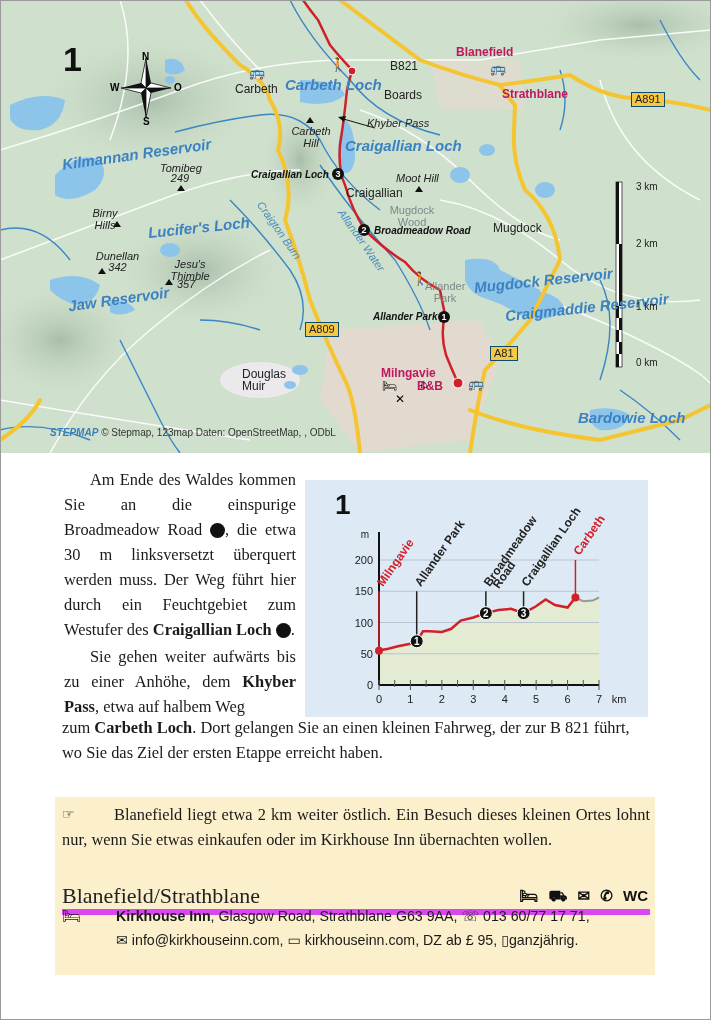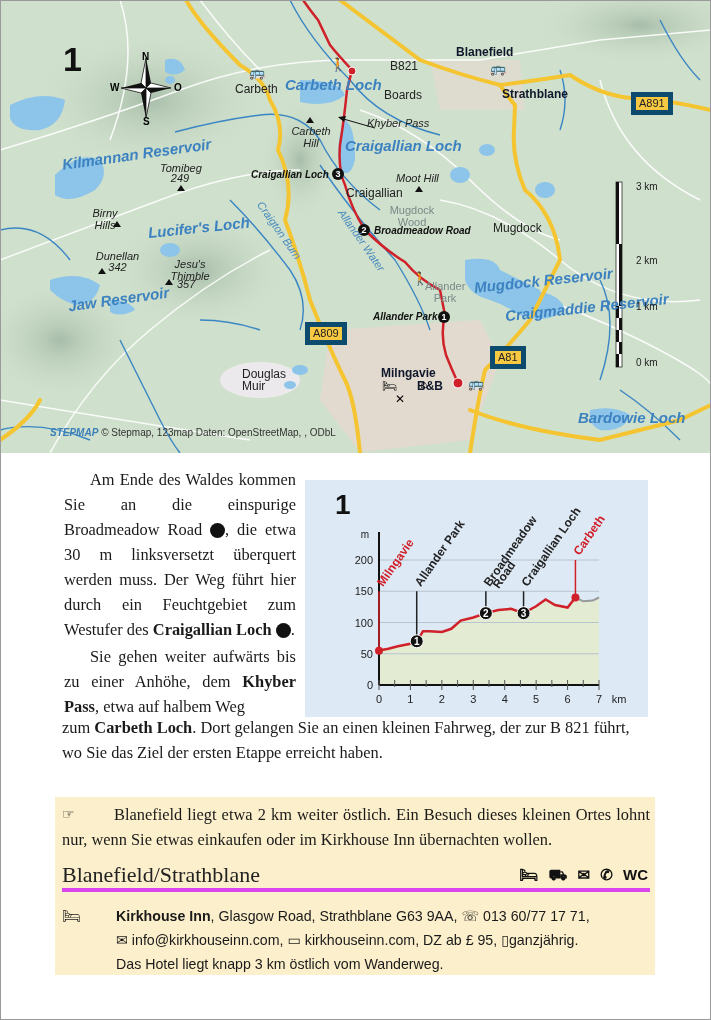--- a/index.html
+++ b/index.html
@@ -2,46 +2,46 @@
 <html><head>
 <meta charset="utf-8">
 <style>
   html,body{margin:0;padding:0;}
   body{width:711px;height:1020px;background:#fff;position:relative;overflow:hidden;font-family:"Liberation Sans",sans-serif;}
   .page-border{position:absolute;left:0;top:0;width:709px;height:1018px;border:1px solid #9a9a9a;pointer-events:none;}
   .map{position:absolute;left:0;top:0;width:711px;height:453px;overflow:hidden;background:#cfe0cc;}
   .map svg{position:absolute;left:0;top:0;}
   .lbl{position:absolute;white-space:nowrap;line-height:1;}
   .lbl-town{font-size:12px;color:#222;}
-  .lbl-town-b{font-size:12px;font-weight:bold;color:#0f172a;}
+  .lbl-town-b{font-size:12px;font-weight:bold;color:#be185d;}
   .lbl-water{font-size:15px;font-weight:bold;font-style:italic;color:#3d82c0;line-height:14px;text-align:center;}
   .lbl-peak{font-size:11px;font-style:italic;color:#222;text-align:center;line-height:12px;}
   .lbl-wp{font-size:10px;font-weight:bold;font-style:italic;color:#111;}
   .lbl-river{font-size:11px;font-style:italic;color:#4a8bbf;}
   .lbl-wood{font-size:11px;color:#7a8a8a;text-align:center;line-height:12px;}
-  .road-badge{position:absolute;background:#f7c842;border:5px solid #0c4a6e;font-size:11px;padding:0 3px;line-height:13px;color:#222;}
+  .road-badge{position:absolute;background:#f7c842;border:1px solid #0c4a6e;font-size:11px;padding:0 3px;line-height:13px;color:#222;}
   .map-num{position:absolute;left:63px;top:40px;font-size:34px;font-weight:bold;color:#111;}
   .credit{position:absolute;left:50px;top:427px;font-size:10px;color:#333;}
   .credit .stepmap{color:#3a7fb8;font-weight:bold;font-style:italic;}
   .scale-lbl{position:absolute;left:636px;font-size:10px;color:#222;}
 
   .text-col{position:absolute;left:62px;top:465px;width:236px;font-family:"Liberation Serif",serif;font-size:16.4px;line-height:25px;color:#1a1a1a;text-align:justify;}
   .text-col p{margin:2px;text-indent:26px;}
   .text-wide{position:absolute;left:62px;top:715px;width:590px;font-family:"Liberation Serif",serif;font-size:16.4px;line-height:25px;color:#1a1a1a;}
   .bold{font-weight:bold;}
   .circ{display:inline-block;width:15px;height:15px;border-radius:50%;background:#111;color:#fff;font-family:"Liberation Sans",sans-serif;font-size:11px;font-weight:bold;text-align:center;line-height:15px;vertical-align:1px;}
 
   .chart-box{position:absolute;left:305px;top:480px;width:343px;height:237px;background:#dde9f5;}
   .chart-box svg{position:absolute;left:0;top:0;}
 
   .info-box{position:absolute;left:55px;top:797px;width:600px;height:178px;background:#fcefcb;}
   .tip{position:absolute;left:7px;top:5px;width:588px;font-family:"Liberation Serif",serif;font-size:16.4px;line-height:25px;color:#1a1a1a;}
   .tip .tip-icon{position:absolute;left:0;top:0;font-family:"DejaVu Sans",sans-serif;font-size:14px;}
   .tip .tip-text{text-indent:52px;text-align:justify;}
-  .place-head{position:absolute;left:7px;top:65px;width:588px;height:26px;border-bottom:4px solid #d946ef;}
+  .place-head{position:absolute;left:7px;top:86px;width:588px;height:26px;border-bottom:6px solid #d946ef;}
   .place-title{position:absolute;left:0;top:0;font-family:"Liberation Serif",serif;font-size:22px;color:#222;}
   .place-icons{position:absolute;right:2px;top:4px;font-size:15px;font-weight:bold;color:#111;}
   .place-icons span{margin-left:6px;}
   .entry{position:absolute;left:7px;top:107px;width:588px;font-size:14.2px;line-height:24px;color:#1a1a1a;}
   .entry .bed{position:absolute;left:0;top:0;font-size:15px;}
   .entry .lines{margin-left:54px;}
 </style>
 </head>
 <body>
 
@@ -219,21 +219,21 @@
   <div class="lbl" style="left:249px;top:66px;font-size:13px;">🚌</div>
   <div class="lbl" style="left:490px;top:62px;font-size:13px;">🚌</div>
   <div class="lbl" style="left:330px;top:58px;font-size:13px;">🚶</div>
   <div class="lbl" style="left:412px;top:272px;font-size:13px;">🚶</div>
 
   <div class="road-badge" style="left:631px;top:92px;">A891</div>
   <div class="road-badge" style="left:305px;top:322px;">A809</div>
   <div class="road-badge" style="left:490px;top:346px;">A81</div>
 
   <div class="scale-lbl" style="top:181px;">3 km</div>
-  <div class="scale-lbl" style="top:255px;">2 km</div>
+  <div class="scale-lbl" style="top:238px;">2 km</div>
   <div class="scale-lbl" style="top:301px;">1 km</div>
   <div class="scale-lbl" style="top:357px;">0 km</div>
 
   <div class="credit">
     <span class="stepmap">STEPMAP</span>
     <span>© Stepmap, 123map  Daten: OpenStreetMap, , ODbL</span>
   </div>
 </div>
 
 <div class="text-col">
@@ -319,18 +319,17 @@
       <span>✉</span>
       <span>✆</span>
       <span>WC</span>
     </div>
   </div>
   <div class="entry">
     <span class="bed">🛏</span>
     <div class="lines">
       <div><span class="bold">Kirkhouse Inn</span><span>, Glasgow Road, Strathblane G63 9AA, </span><span>☏ </span><span>013 60/77 17 71,</span></div>
       <div><span>✉ </span><span>info@kirkhouseinn.com,</span> <span>▭ </span><span>kirkhouseinn.com, DZ ab £ 95,</span> <span>▯</span><span>ganzjährig.</span></div>
-      <div>Das Hotel liegt knapp 3 km östlich vom Wanderweg.</div>
     </div>
   </div>
 </div>
 
 <div class="page-border"></div>
 
 </body></html>

